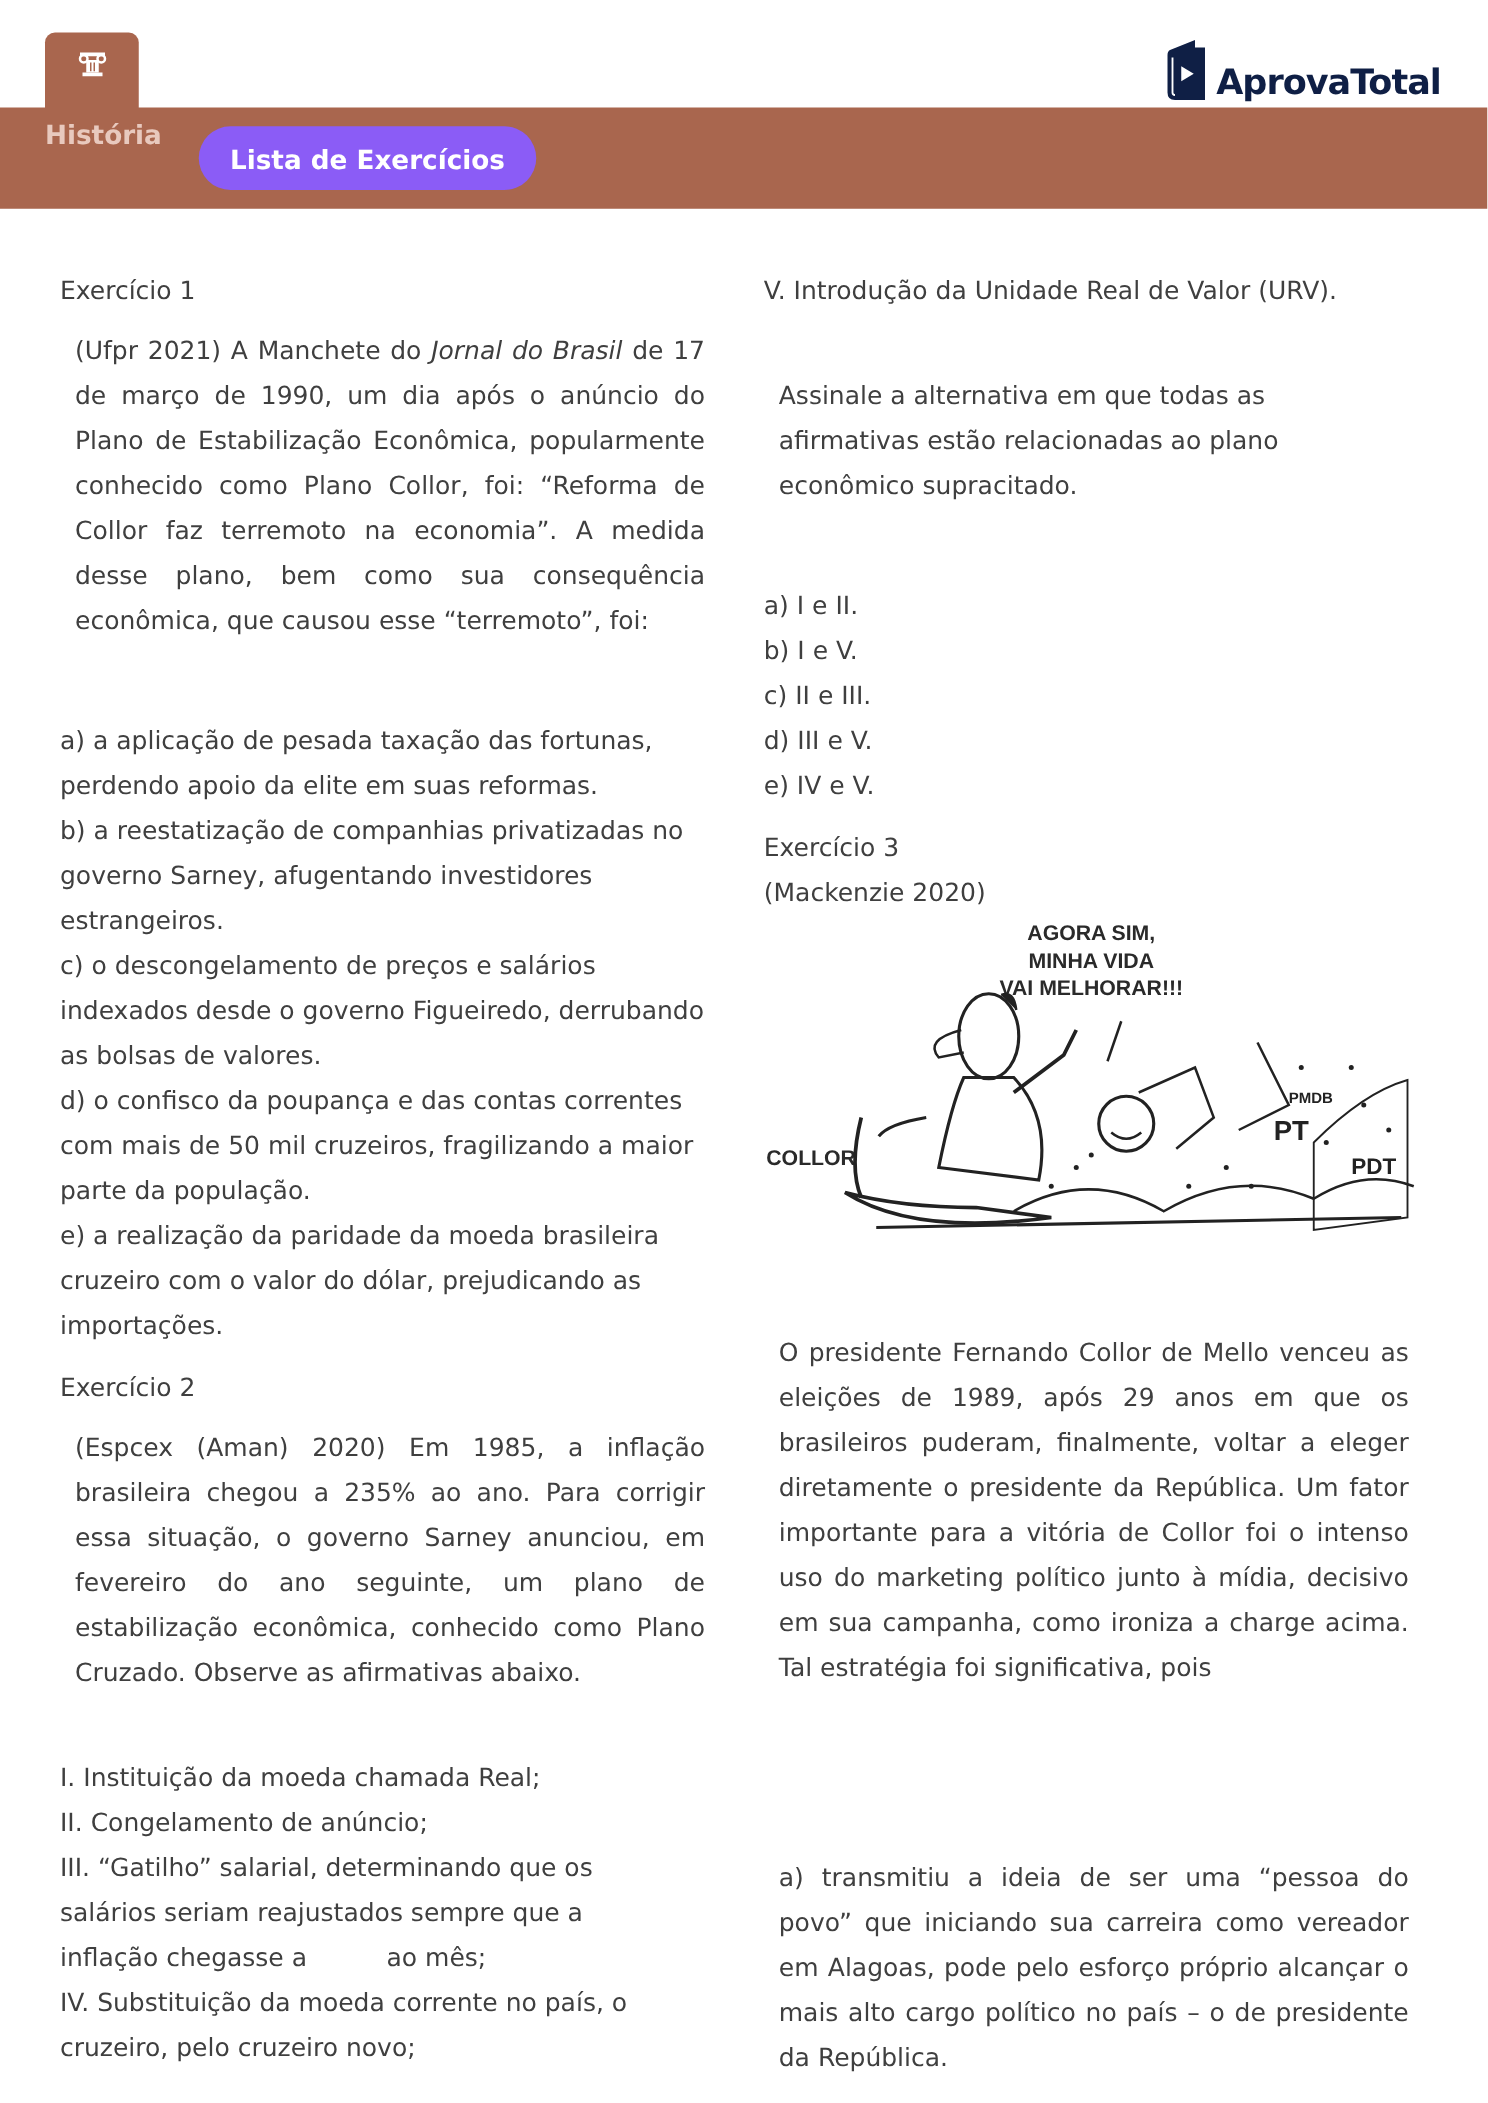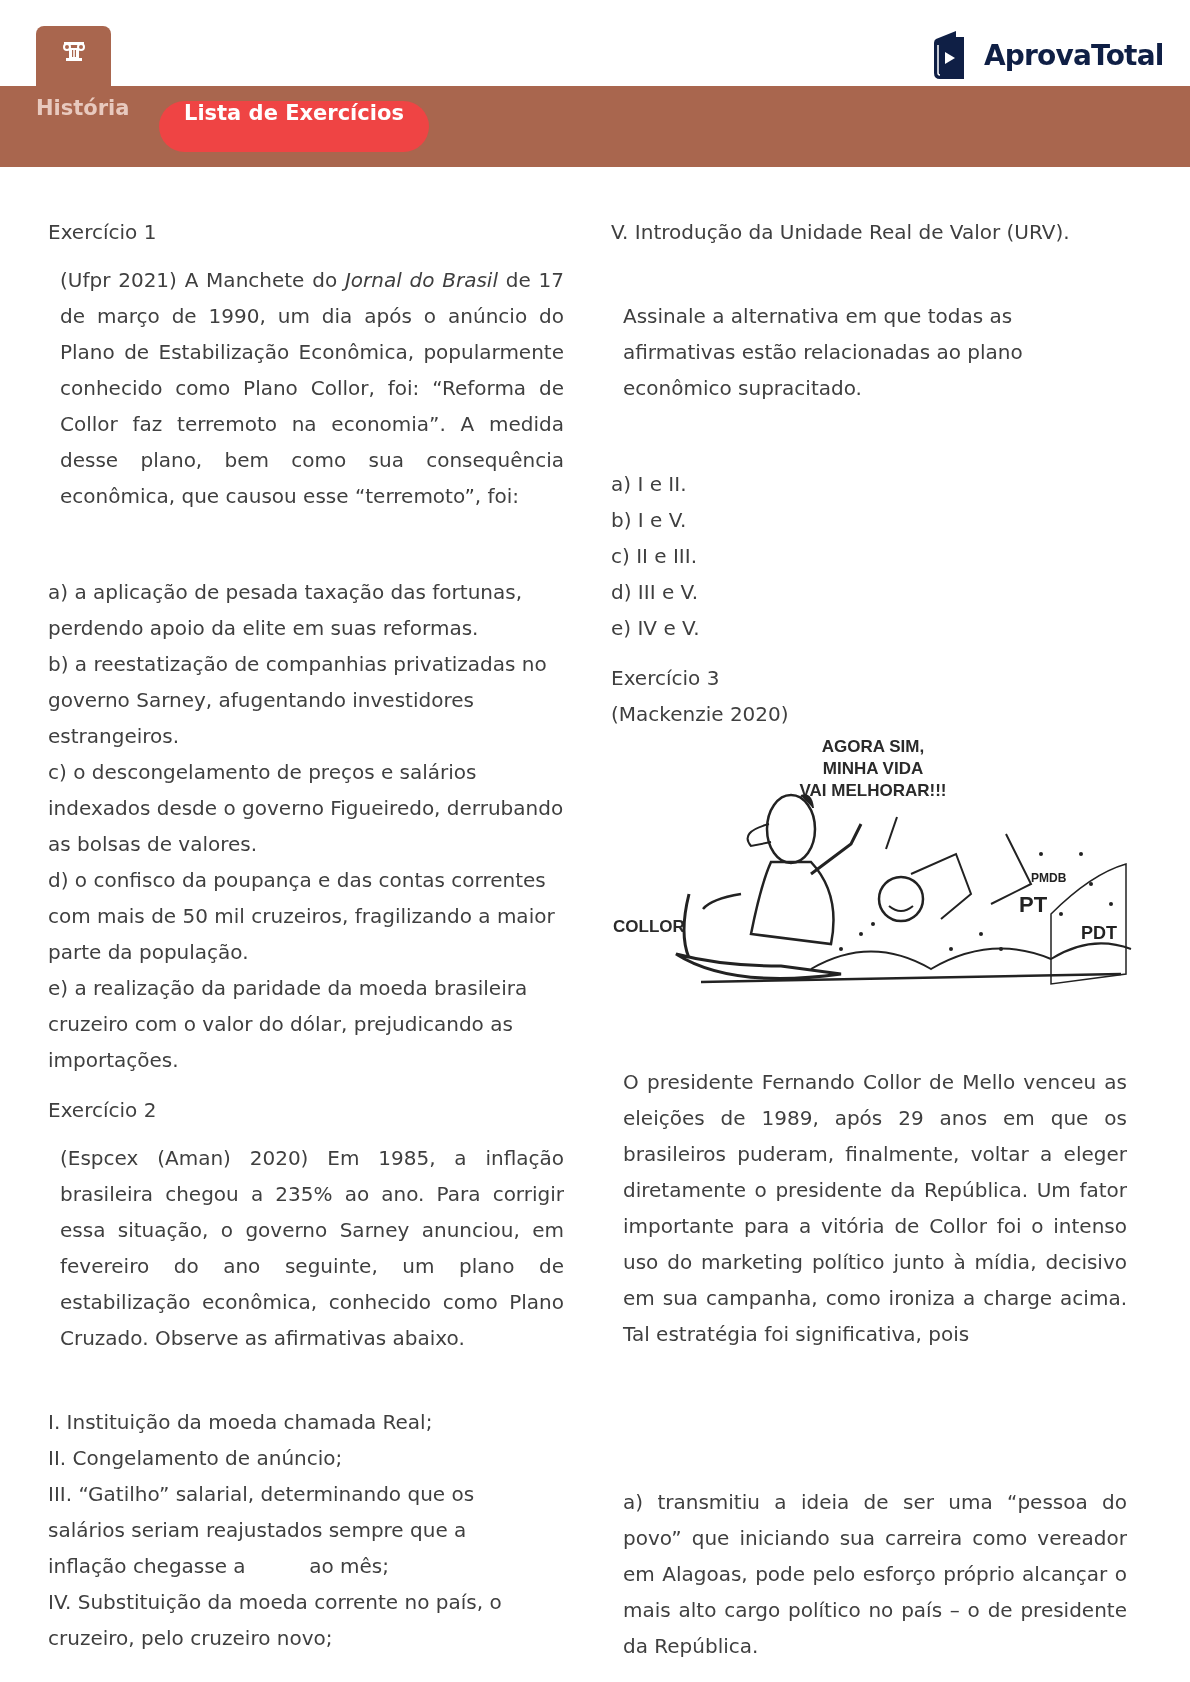--- a/index.html
+++ b/index.html
@@ -1,25 +1,25 @@
 <!DOCTYPE html>
 <html><head>
 <meta charset="utf-8">
 <style>
   * { box-sizing: border-box; margin: 0; padding: 0; }
   html, body { width: 1190px; height: 1682px; background: #ffffff; overflow: hidden; }
   body { position: relative; font-family: "DejaVu Sans", sans-serif; color: #3f3f3f; }
 
   .subject-tab { position: absolute; left: 36px; top: 26px; width: 75px; height: 62px; background: #a9664e; border-radius: 8px 8px 0 0; display: flex; align-items: flex-start; justify-content: center; padding-top: 14px; }
-  .brand { position: absolute; left: 930px; top: 28px; height: 54px; display: flex; align-items: center; gap: 16px; }
+  .brand { position: absolute; left: 930px; top: 28px; height: 54px; display: flex; align-items: flex-end; gap: 5px; }
   .brand .name { font-family: "DejaVu Sans", sans-serif; font-weight: bold; font-size: 28px; color: #0f1f45; letter-spacing: -0.8px; }
 
   .header-bar { position: absolute; left: 0; top: 86px; width: 1190px; height: 81px; background: #a9664e; }
   .crumb-subject { position: absolute; left: 36px; top: 96px; font-size: 21px; font-weight: bold; color: #e8c9be; }
-  .crumb-pill { position: absolute; left: 159px; top: 101px; height: 51px; padding: 0 25px; background: #ef4444; border-radius: 26px; display: flex; align-items: flex-start; font-size: 21px; font-weight: bold; color: #ffffff; }
+  .crumb-pill { position: absolute; left: 159px; top: 101px; height: 51px; padding: 12px 25px; background: #8b5cf6; border-radius: 26px; display: flex; align-items: flex-end; font-size: 21px; font-weight: bold; color: #ffffff; }
 
   .col { position: absolute; top: 214px; width: 528px; font-size: 20px; line-height: 36px; color: #3f3f3f; }
   .col.left { left: 48px; }
   .col.right { left: 611px; }
   .ex-title { font-weight: normal; line-height: 36px; }
   .justify { text-align: justify; text-align-last: left; }
   .para { margin: 12px; }
   .gap36 { height: 36px; }
   .gap48 { height: 48px; }
   .gap14 { height: 14px; }

